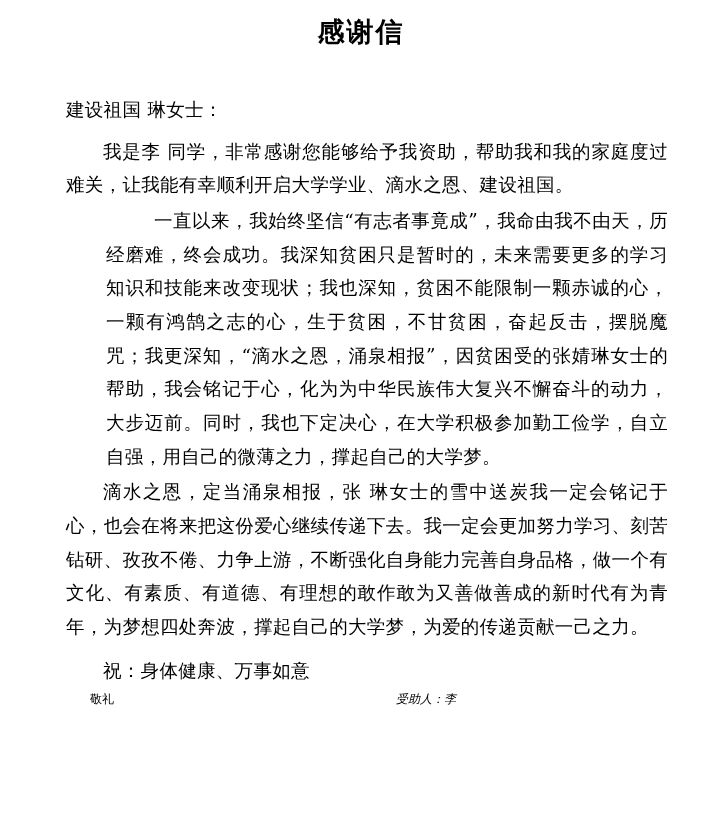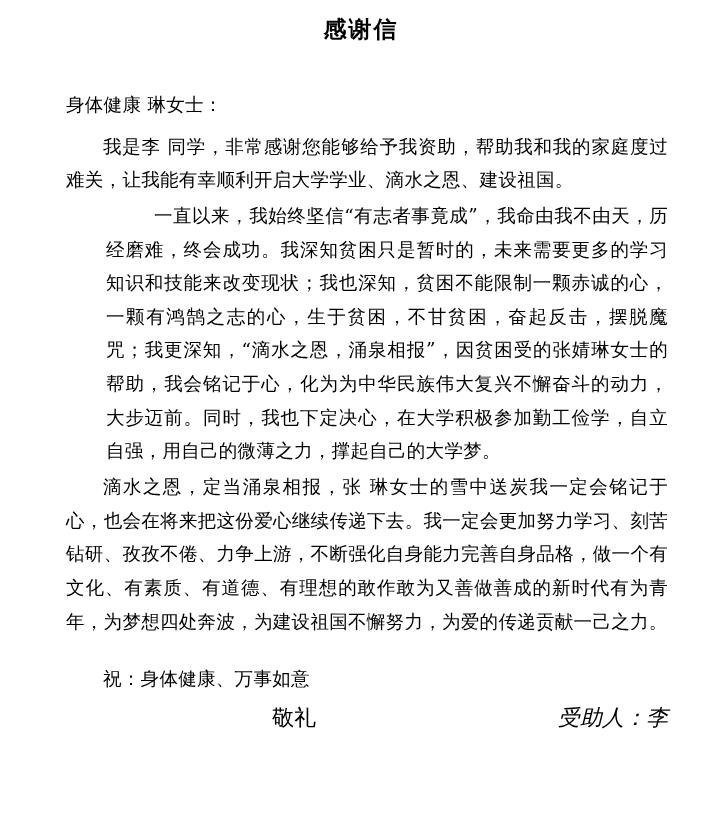--- a/index.html
+++ b/index.html
@@ -16,21 +16,21 @@
   }
   .page {
     width: 722px;
     height: 825px;
     box-sizing: border-box;
     padding: 0;
     position: relative;
   }
   .doc-title {
     text-align: center;
-    font-size: 23px;
+    font-size: 27px;
     font-weight: bold;
     letter-spacing: 2px;
     margin: 14px 0 0 0;
     line-height: 1.3;
     font-family: "DejaVu Serif", "Liberation Serif", serif;
   }
   .body-wrap {
     margin: 44px 54px 0 66px;
   }
   p.para {
@@ -50,26 +50,26 @@
     text-indent: 2em;
   }
   p.indent-extra {
     text-indent: 2.6em;
     margin-left: 40px;
   }
   p.noindent {
     text-indent: 0;
   }
   .closing-block {
-    margin-top: 24px;
+    margin-top: 10px;
   }
   .sign-row {
     display: flex;
-    justify-content: flex-end;
-    font-size: 22px;
+    justify-content: flex-start;
+    font-size: 12px;
     line-height: 1.82;
     margin-top: 2px;
   }
   .sign-left {
     text-indent: 2em;
     width: 300px;
   }
   .sign-right {
     margin-left: 30px;
     font-style: italic;
@@ -77,28 +77,28 @@
 </style>
 </head>
 <body>
 
 <div class="page">
 
   <h1 class="doc-title">感谢信</h1>
 
   <div class="body-wrap">
 
-    <p class="para salutation noindent">身体健康    琳女士：</p>
+    <p class="para salutation noindent">建设祖国    琳女士：</p>
 
 
     <p class="para indent1">我是李    同学，非常感谢您能够给予我资助，帮助我和我的家庭度过难关，让我能有幸顺利开启大学学业、滴水之恩、建设祖国。</p>
 
     <p class="para indent-extra">一直以来，我始终坚信“有志者事竟成”，我命由我不由天，历经磨难，终会成功。我深知贫困只是暂时的，未来需要更多的学习知识和技能来改变现状；我也深知，贫困不能限制一颗赤诚的心，一颗有鸿鹄之志的心，生于贫困，不甘贫困，奋起反击，摆脱魔咒；我更深知，“滴水之恩，涌泉相报”，因贫困受的张婧琳女士的帮助，我会铭记于心，化为为中华民族伟大复兴不懈奋斗的动力，大步迈前。同时，我也下定决心，在大学积极参加勤工俭学，自立自强，用自己的微薄之力，撑起自己的大学梦。</p>
 
-    <p class="para indent1">滴水之恩，定当涌泉相报，张    琳女士的雪中送炭我一定会铭记于心，也会在将来把这份爱心继续传递下去。我一定会更加努力学习、刻苦钻研、孜孜不倦、力争上游，不断强化自身能力完善自身品格，做一个有文化、有素质、有道德、有理想的敢作敢为又善做善成的新时代有为青年，为梦想四处奔波，为建设祖国不懈努力，为爱的传递贡献一己之力。</p>
+    <p class="para indent1">滴水之恩，定当涌泉相报，张    琳女士的雪中送炭我一定会铭记于心，也会在将来把这份爱心继续传递下去。我一定会更加努力学习、刻苦钻研、孜孜不倦、力争上游，不断强化自身能力完善自身品格，做一个有文化、有素质、有道德、有理想的敢作敢为又善做善成的新时代有为青年，为梦想四处奔波，撑起自己的大学梦，为爱的传递贡献一己之力。</p>
 
     <div class="closing-block">
       <p class="para indent1">祝：身体健康、万事如意</p>
 
 
       <div class="sign-row">
         <span class="sign-left">敬礼</span>
         <span class="sign-right">受助人：李</span>
       </div>
     </div>

